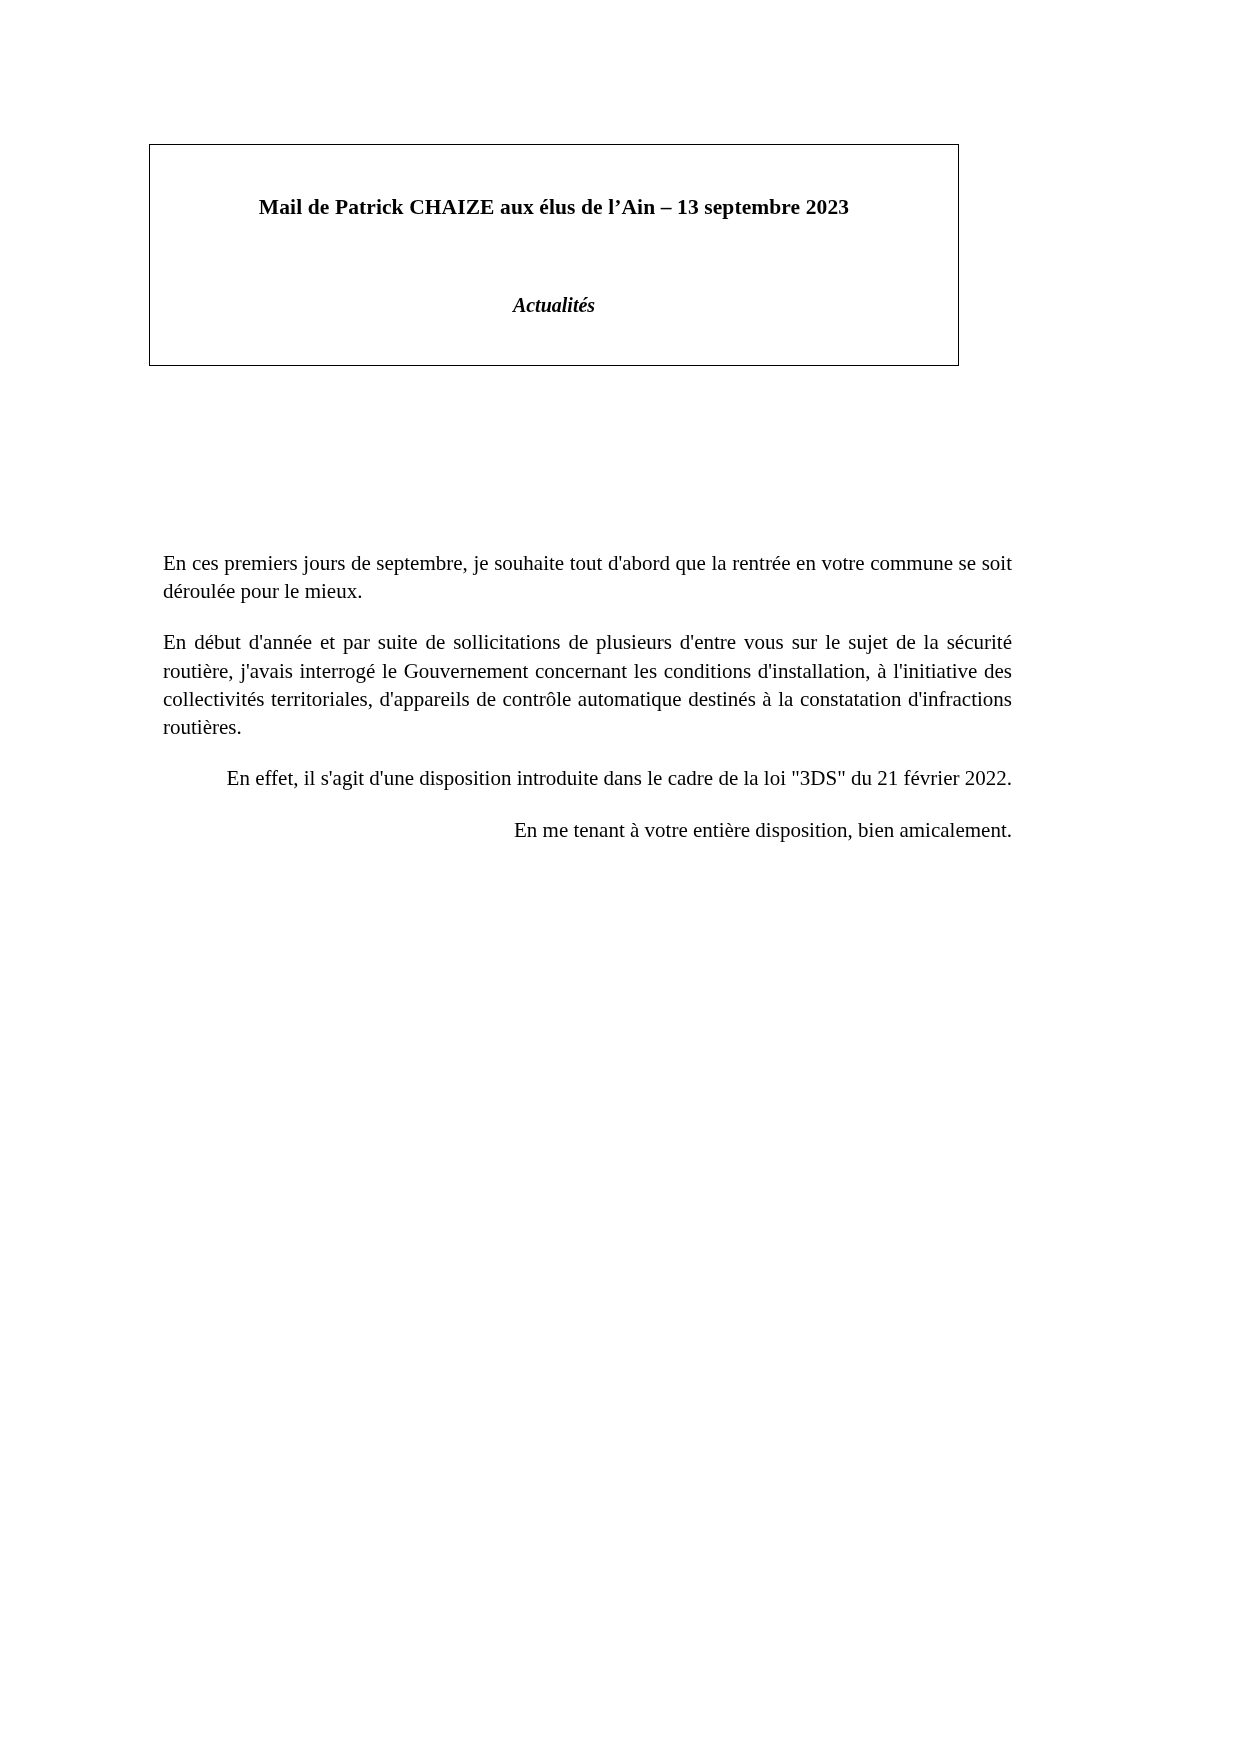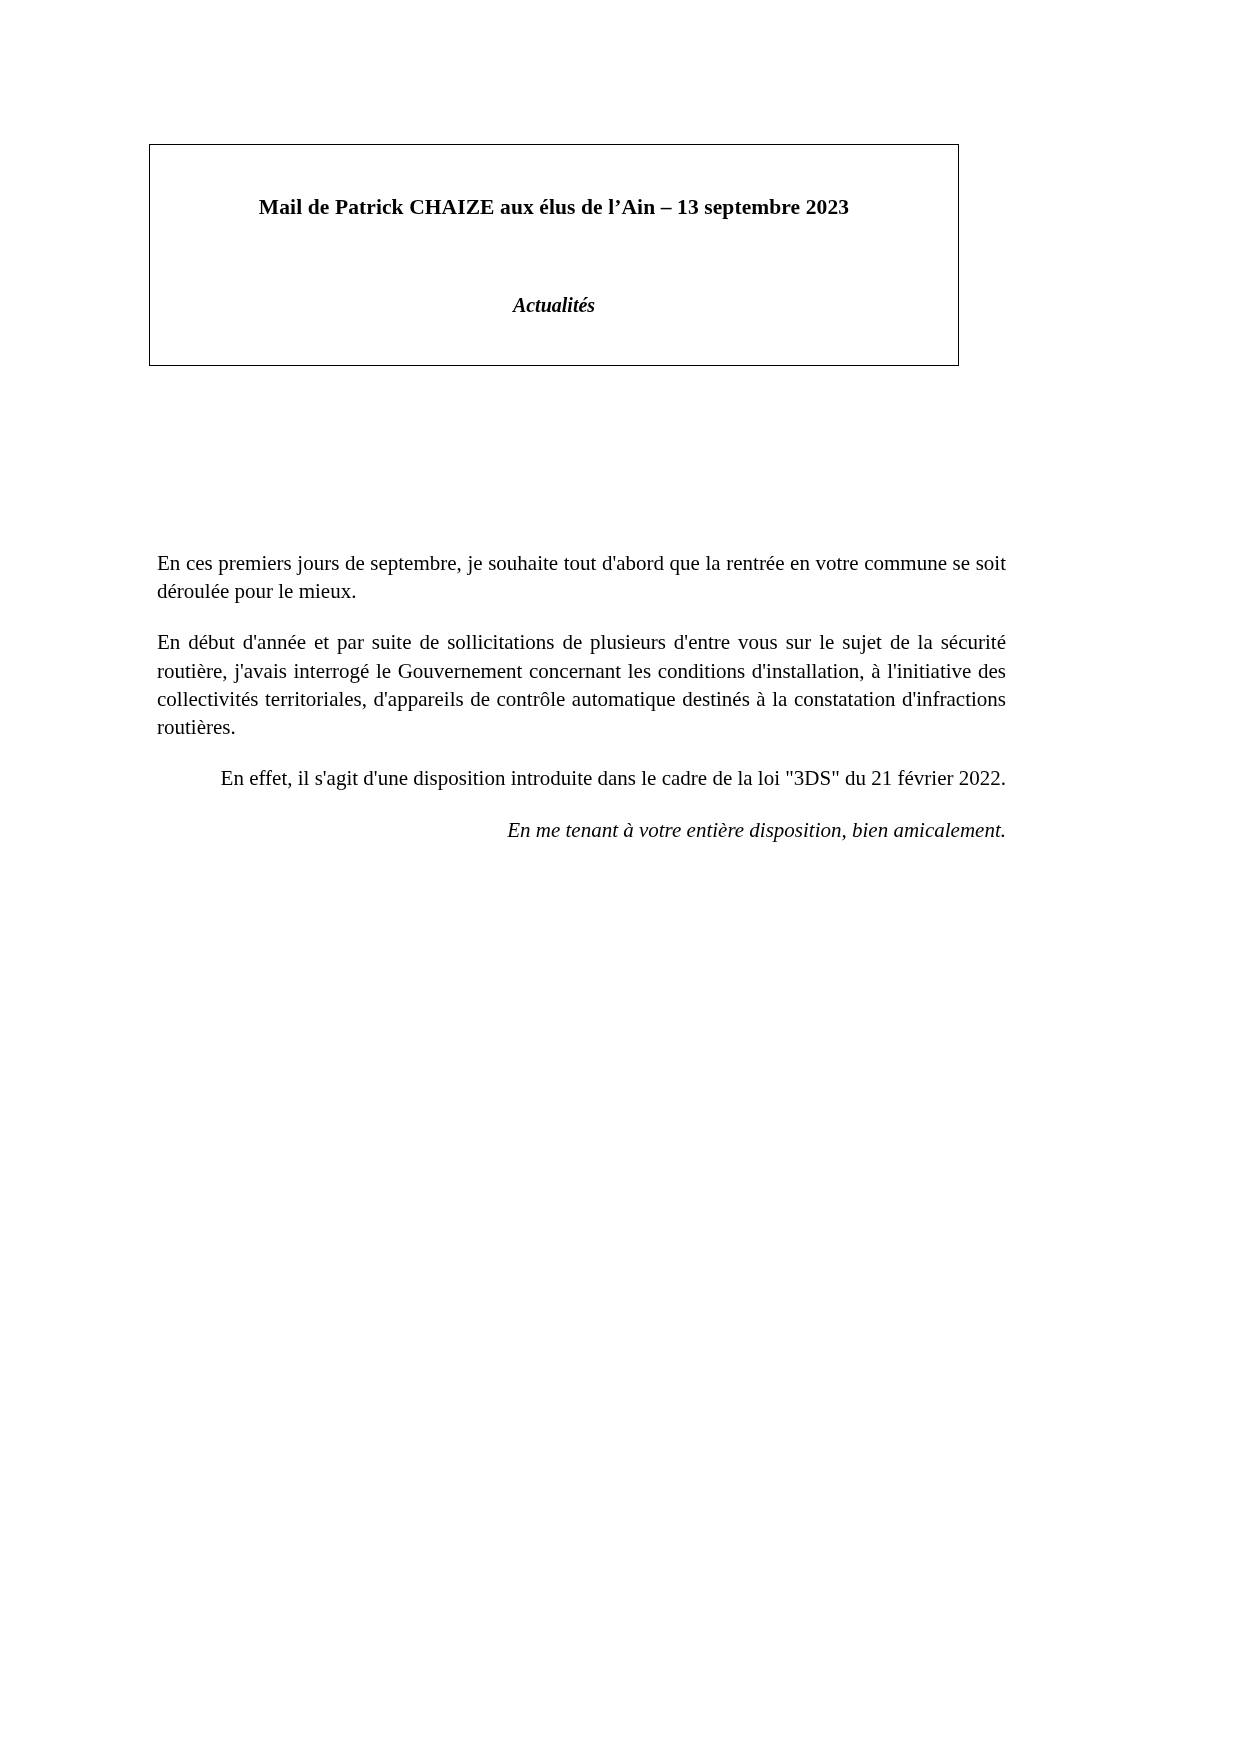--- a/index.html
+++ b/index.html
@@ -52,37 +52,36 @@
     text-align: center;
     font-size: 20px;
     font-weight: bold;
     line-height: 1.2;
     font-style: italic;
   }
 
   
   .body-block {
     position: absolute;
-    left: 157px;
+    left: 163px;
     top: 549px;
     width: 849px;
   }
 
   .para {
     margin: 0 0 23px 0;
     font-size: 21px;
     line-height: 1.345;
     text-align: justify;
     text-justify: inter-word;
     hyphens: none;
   }
 
   .para:last-child {
     margin-bottom: 16px;
-    font-style: italic;
   }
 
   .para b,
   .para strong {
     font-weight: normal;
   }
 
   .nojust {
     text-align: right;
   }

